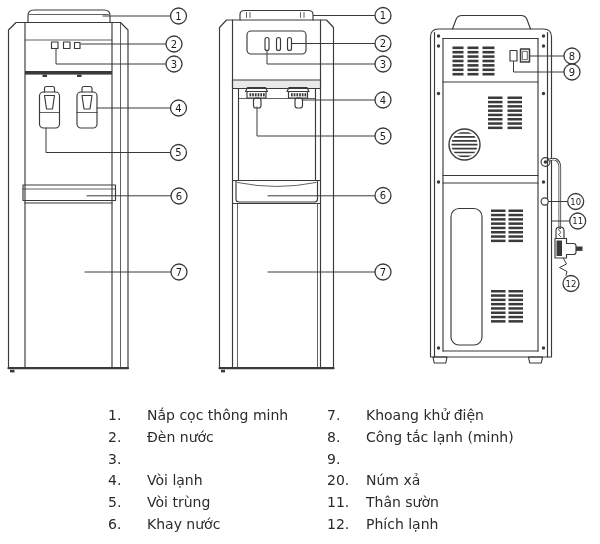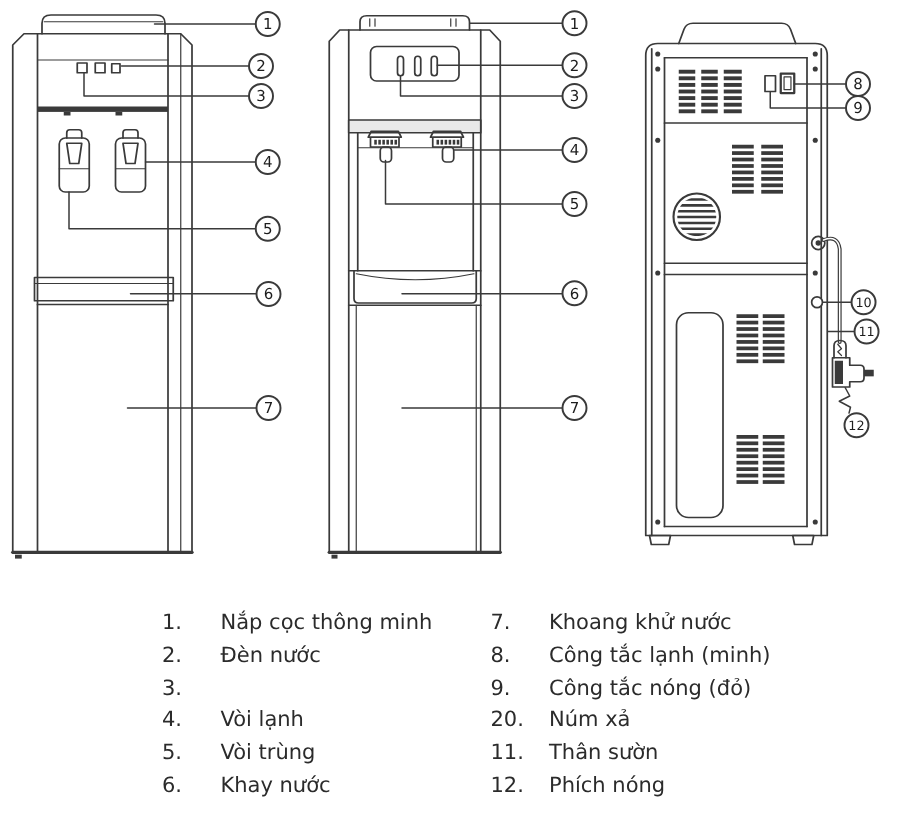--- a/index.html
+++ b/index.html
@@ -357,37 +357,36 @@
           <span class="lbl">Vòi trùng</span>
         </li>
         <li>
           <span class="num">6.</span>
           <span class="lbl">Khay nước</span>
         </li>
       </ol>
     <ol id="legend-right">
         <li>
           <span class="num">7.</span>
-          <span class="lbl">Khoang khử nước</span>
+          <span class="lbl">Khoang khử điện</span>
         </li>
         <li>
           <span class="num">8.</span>
           <span class="lbl">Công tắc lạnh (minh)</span>
         </li>
         <li>
           <span class="num">9.</span>
-          <span class="lbl">Công tắc nóng (đỏ)</span>
         </li>
         <li>
           <span class="num">20.</span>
           <span class="lbl">Núm xả</span>
         </li>
         <li>
           <span class="num">11.</span>
           <span class="lbl">Thân sườn</span>
         </li>
         <li>
           <span class="num">12.</span>
-          <span class="lbl">Phích nóng</span>
+          <span class="lbl">Phích lạnh</span>
         </li>
       </ol>
   </div>
 </div>
 
 </body></html>

